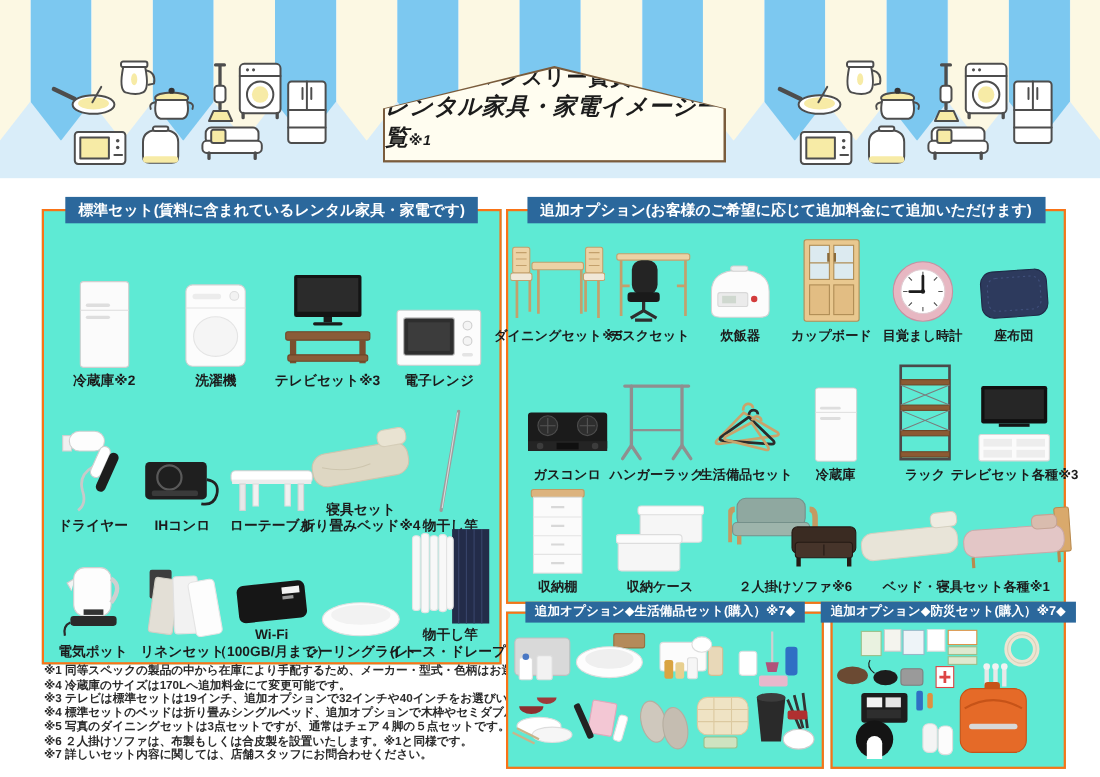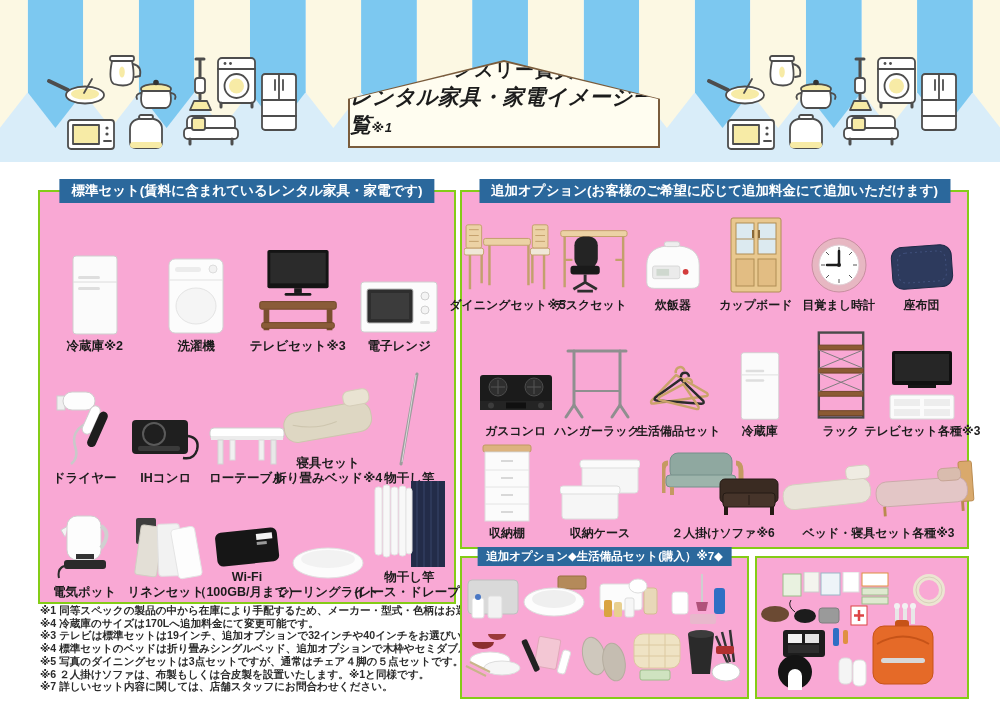--- a/index.html
+++ b/index.html
@@ -20,21 +20,21 @@
   .plaque{position:absolute;left:348px;top:60px;width:312px;height:88px;
           clip-path:polygon(0 44%,50% 0,100% 44%,100% 100%,0 100%);background:#7a5c3c;}
   .plaque-in{position:absolute;left:2px;top:2px;right:2px;bottom:2px;
              clip-path:polygon(0 44%,50% 0,100% 44%,100% 100%,0 100%);background:#fffdf0;
              display:flex;flex-direction:column;align-items:center;justify-content:flex-end;
              padding-bottom:7px;}
   .t1{font-size:19px;font-weight:bold;letter-spacing:1px;}
   .t2{font-size:21px;font-weight:bold;letter-spacing:.5px;font-style:italic;}
   .t2 .note{font-size:13px;font-weight:bold;}
   
-  .panel{position:absolute;border:2px solid #84cc16;background:#f9a8d4;}
+  .panel{position:absolute;border:2px solid #f97316;background:#5eead4;}
   .phead{position:absolute;top:-13px;left:50%;transform:translateX(-50%);
          background:#2b689c;color:#fff;font-weight:bold;font-size:13.5px;
          padding:3px 12px;white-space:nowrap;line-height:1.3;}
   .std{left:38px;top:190px;width:414px;height:410px;}
   .opt{left:460px;top:190px;width:505px;height:355px;}
   .boxa{left:460px;top:556px;width:285px;height:139px;}
   .boxb{left:755px;top:556px;width:210px;height:139px;}
   .boxa .phead,.boxb .phead{font-size:11.5px;top:-11px;padding:2px 9px;}
   .row{display:flex;align-items:flex-end;justify-content:space-between;padding:0 4px;}
   .cell{flex:1;display:flex;flex-direction:column;align-items:center;justify-content:flex-end;min-width:0;}
@@ -571,21 +571,21 @@
             <rect x="4" y="24" width="92" height="26" rx="11" fill="#e8e4d8" stroke="#d5d0c0"></rect>
             <rect x="72" y="11" width="25" height="14" rx="5" fill="#efece2" stroke="#d5d0c0"></rect>
           </g>
           <g transform="rotate(-4 150 36)">
             <rect x="190" y="6" width="14" height="42" rx="2" fill="#d9a96c" stroke="#b98a4e"></rect>
             <rect x="102" y="22" width="96" height="26" rx="11" fill="#e3c6c6" stroke="#caa9a9"></rect>
             <rect x="168" y="12" width="24" height="13" rx="5" fill="#d9bcae" stroke="#c5a394"></rect>
             <path d="M110 48 v10 M192 48 v10" stroke="#b98a4e" stroke-width="3"></path>
           </g>
         </svg>
-        <div class="lbl"><span>ベッド・寝具セット各種※3</span></div>
+        <div class="lbl"><span>ベッド・寝具セット各種※1</span></div>
       </div>
     </div>
   </section>
 
   <div class="foot">
     <div>※1 同等スペックの製品の中から在庫により手配するため、メーカー・型式・色柄はお選びいただけません</div>
     <div>※4 冷蔵庫のサイズは170Lへ追加料金にて変更可能です。</div>
     <div>※3 テレビは標準セットは19インチ、追加オプションで32インチや40インチをお選びいただけます。</div>
     <div>※4 標準セットのベッドは折り畳みシングルベッド、追加オプションで木枠やセミダブルがお選びいただけます。</div>
     <div>※5 写真のダイニングセットは3点セットですが、通常はチェア４脚の５点セットです。</div>
@@ -653,20 +653,21 @@
       </g>
       <g>
         <path d="M260 60 l8 30 M268 58 l4 32 M254 64 l12 28" stroke="#333" stroke-width="2.5"></path>
         <ellipse cx="264" cy="100" rx="14" ry="9" fill="#fff" stroke="#ccc"></ellipse>
         <rect x="254" y="74" width="18" height="8" rx="2" fill="#b03030"></rect>
       </g>
     </svg>
   </section>
 
   <section class="panel boxb">
+    <div class="phead">追加オプション◆防災セット(購入）※7◆</div>
     <svg width="206" height="120" viewBox="0 0 206 120" style="margin-top:14px;">
       <g>
         <rect x="26" y="2" width="18" height="22" fill="#e9f2e0" stroke="#9cbf8a"></rect>
         <rect x="47" y="0" width="15" height="20" fill="#f4f4ee" stroke="#ccc"></rect>
         <rect x="64" y="1" width="19" height="22" fill="#eef4f8" stroke="#9ab8c8"></rect>
         <rect x="86" y="0" width="16" height="20" fill="#fff" stroke="#ddd"></rect>
         <rect x="105" y="1" width="26" height="13" fill="#fff" stroke="#e09040"></rect>
         <rect x="105" y="16" width="26" height="7" fill="#dfe9d0" stroke="#9cbf8a"></rect>
         <rect x="105" y="25" width="26" height="7" fill="#dfe9d0" stroke="#9cbf8a"></rect>
       </g>

